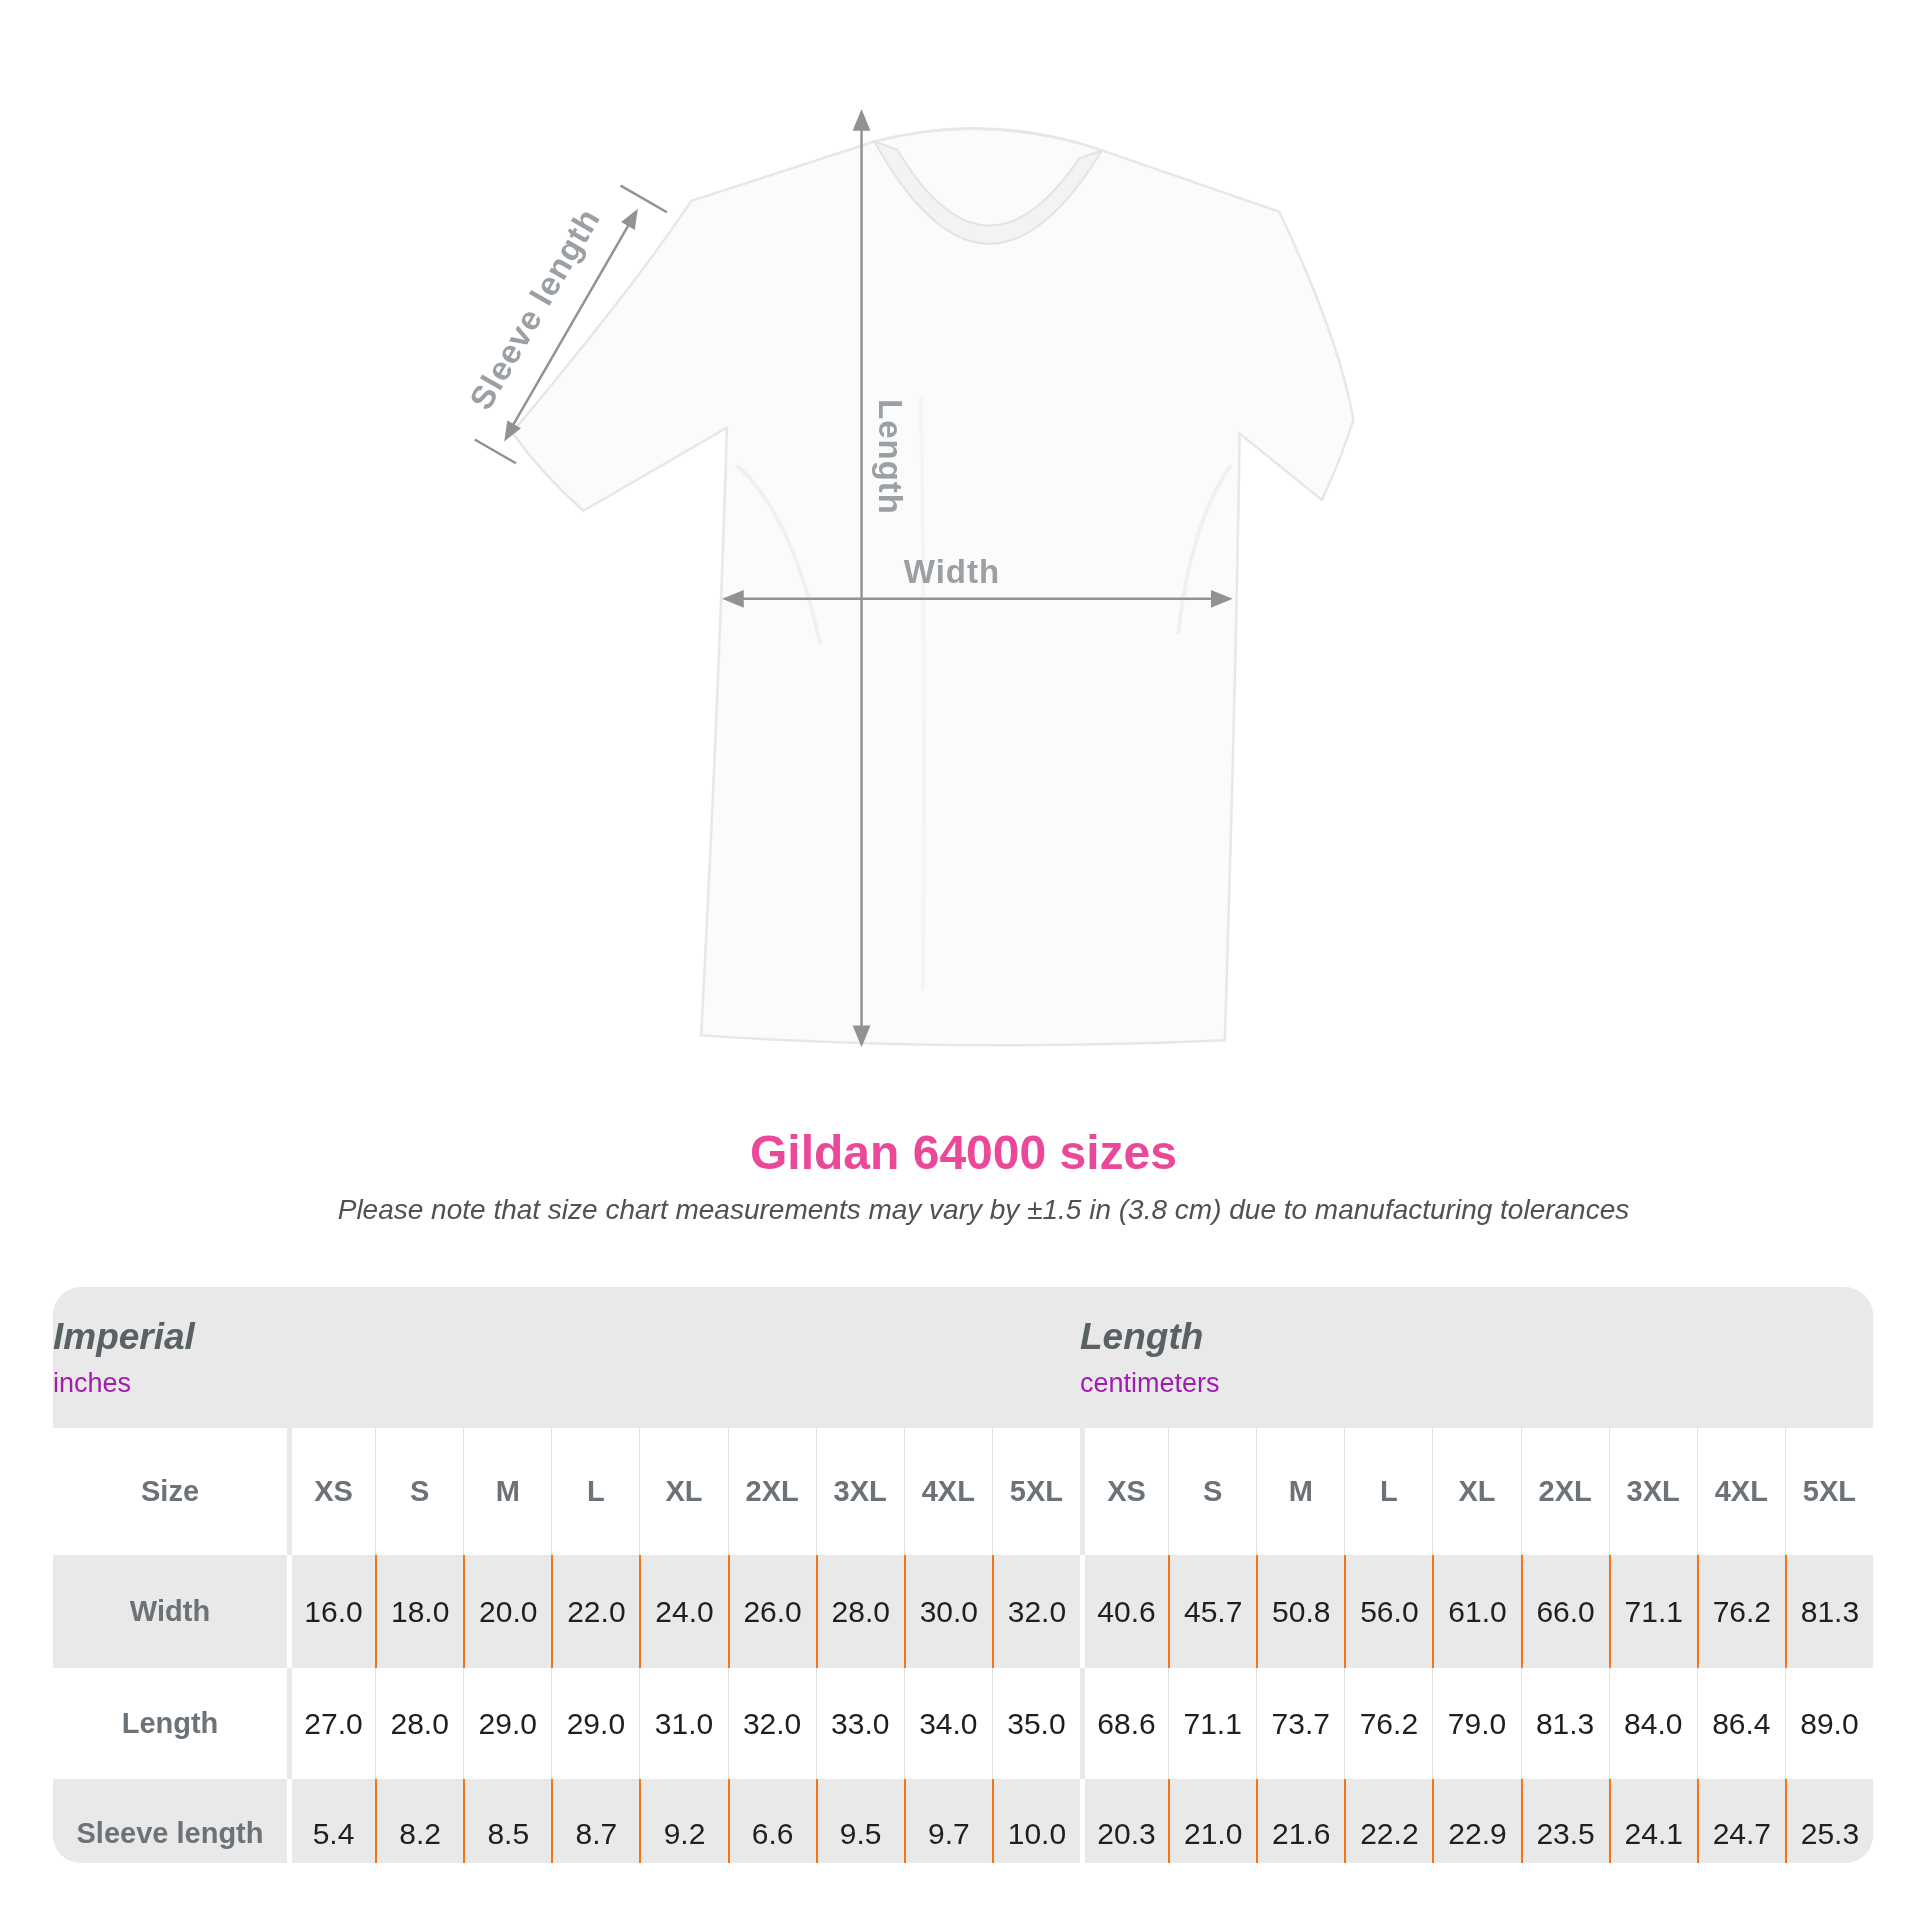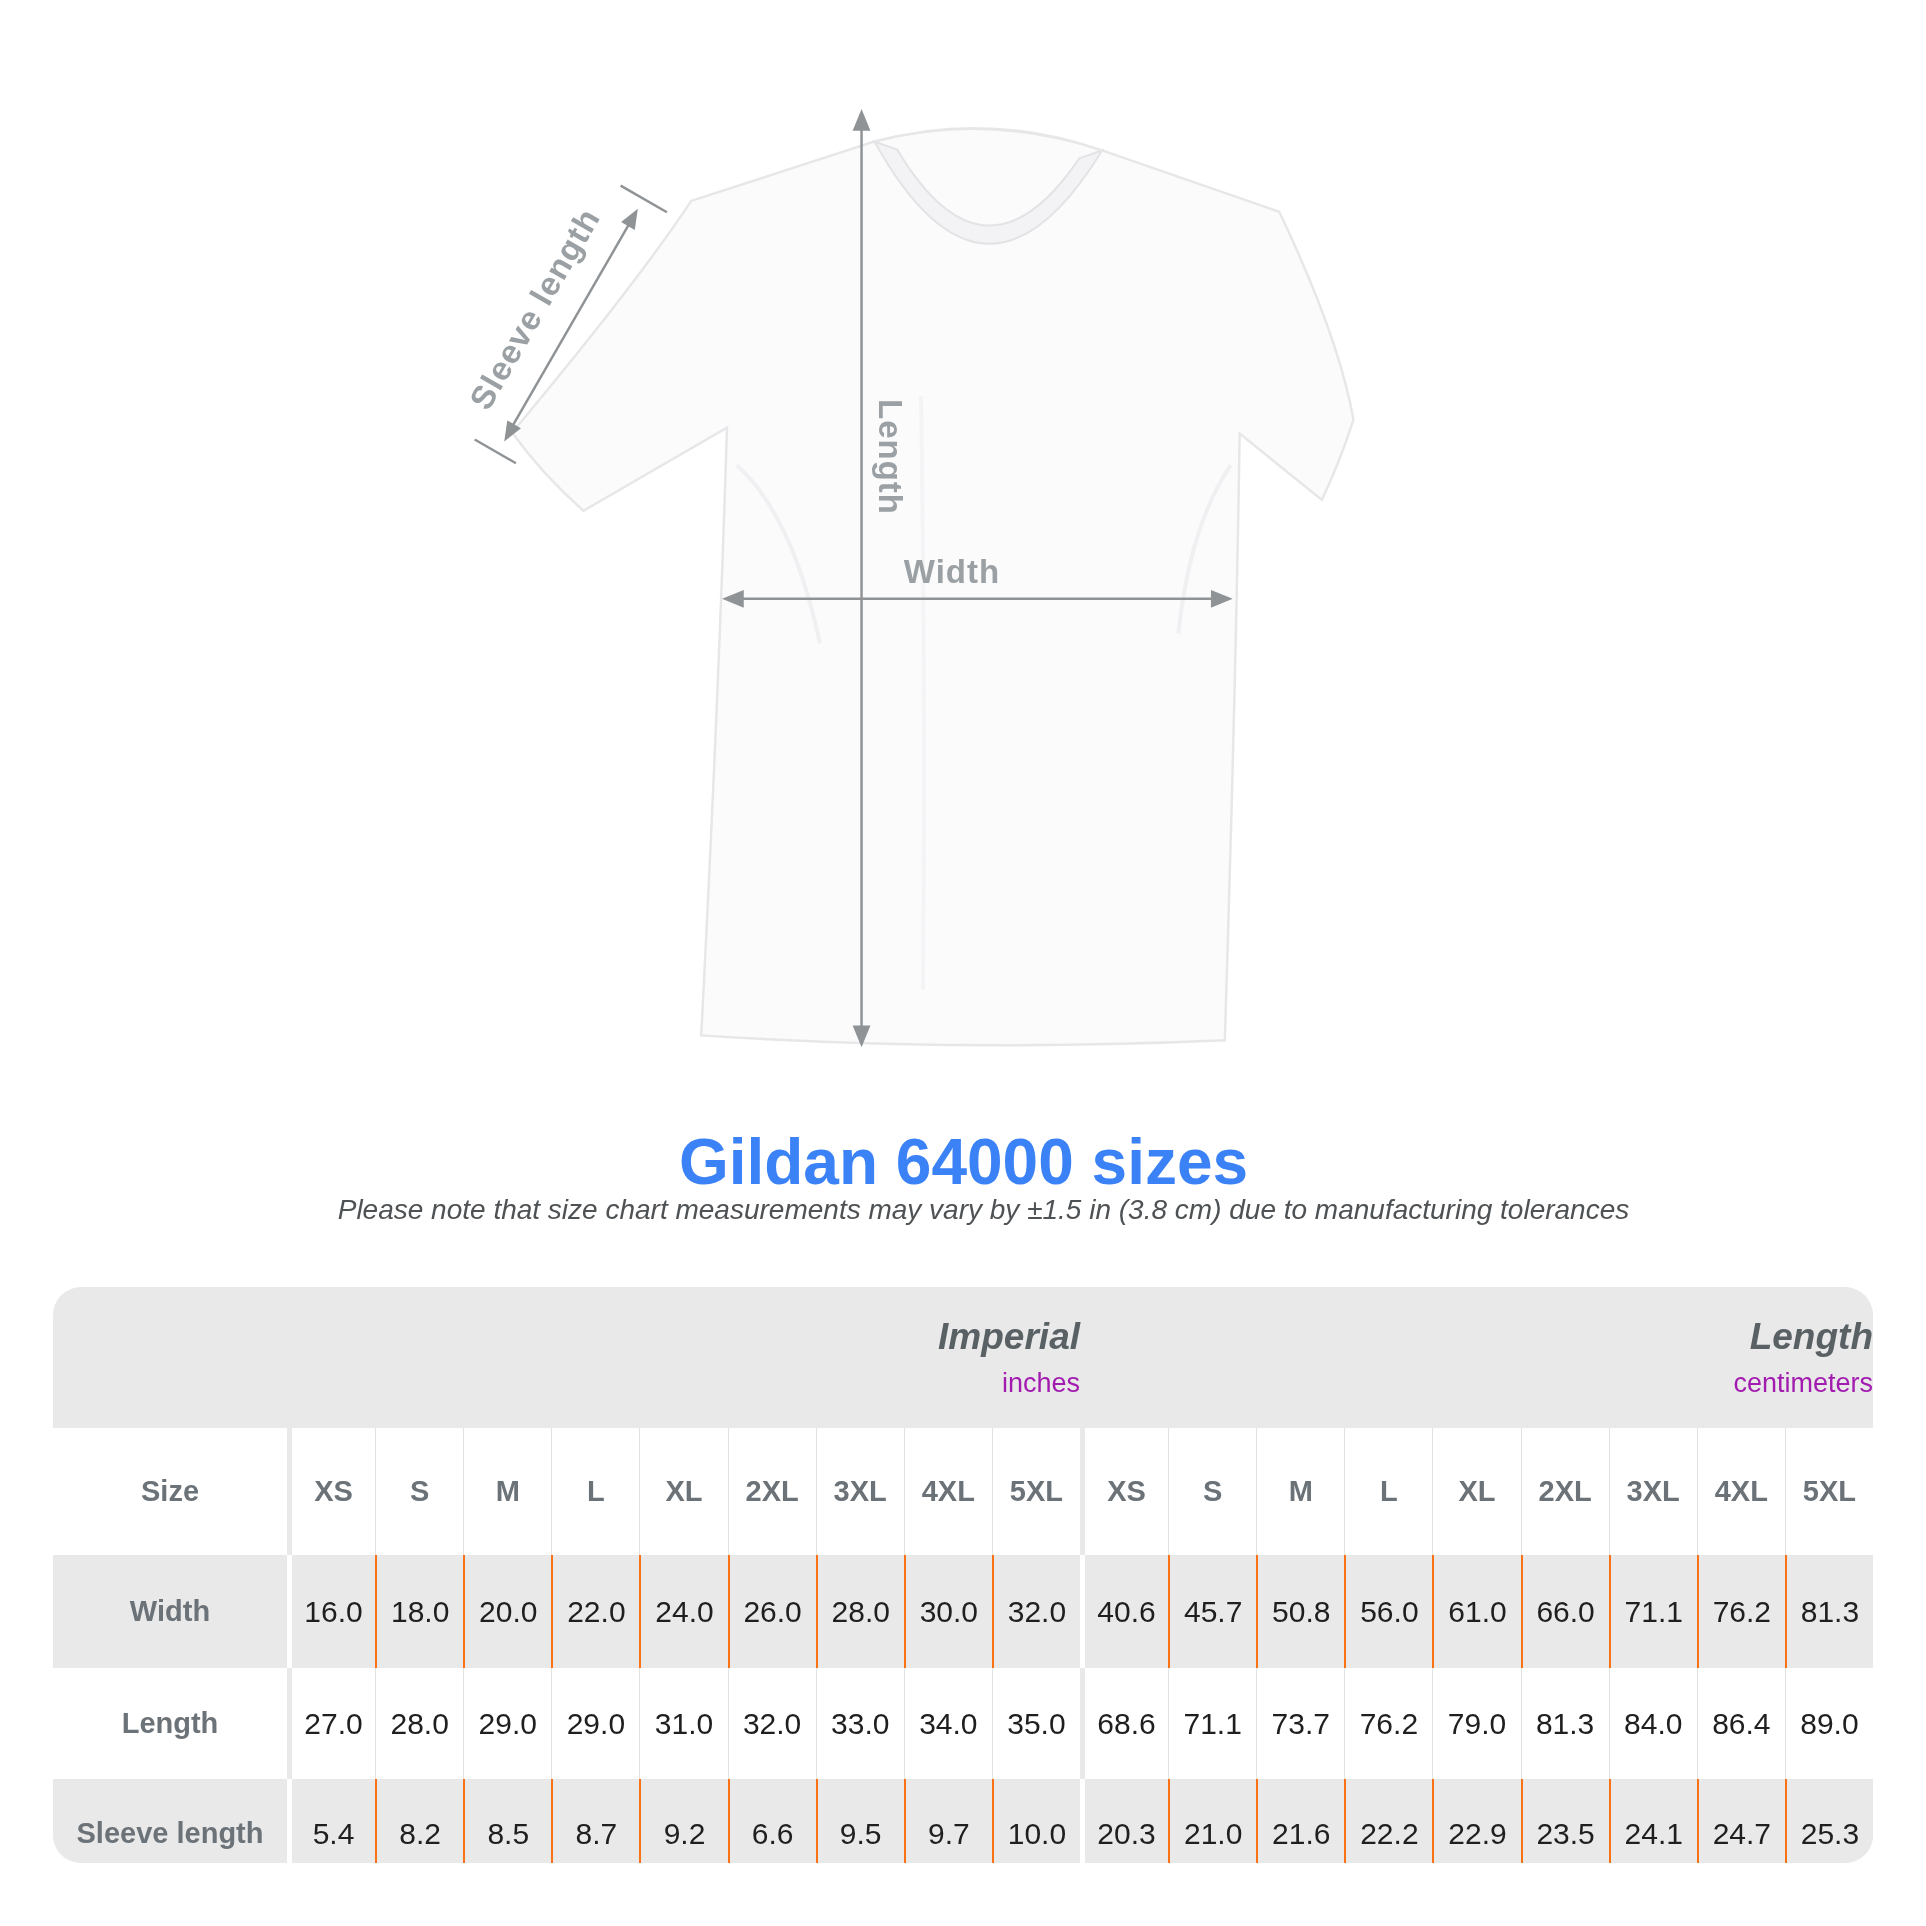--- a/index.html
+++ b/index.html
@@ -11,33 +11,33 @@
   .diagram-svg{position:absolute;left:0;top:0;}
   .dim-label{
     position:absolute;color:#9aa0a3;font-weight:bold;font-size:33px;
     white-space:nowrap;transform:translate(-50%,-50%);letter-spacing:1px;
   }
   .dim-label.sleeve{transform:translate(-50%,-50%) rotate(-60deg);}
   .dim-label.length{transform:translate(-50%,-50%) rotate(90deg);}
   
   .page-title{
     position:absolute;left:0;top:1125px;width:100%;text-align:center;
-    font-size:64px;font-weight:bold;color:#3b82f6;
+    font-size:48px;font-weight:bold;color:#ec4899;
   }
   .page-subtitle{
     position:absolute;left:0;top:1194px;width:100%;text-align:center;
     font-size:28px;font-style:italic;color:#4f5254;padding-left:20px;
   }
   
   .size-table{
     position:absolute;left:53px;top:1287px;width:1820px;height:576px;
     background:#e9e9e9;border-radius:28px;overflow:hidden;
   }
   .group-header{display:grid;grid-template-columns:1027px 793px;height:141px;}
-  .group{display:flex;flex-direction:column;align-items:flex-end;justify-content:center;}
+  .group{display:flex;flex-direction:column;align-items:flex-start;justify-content:center;}
   .group-label{font-size:37px;font-weight:bold;font-style:italic;color:#596164;}
   .group-unit{font-size:27px;color:#a21caf;margin-top:10px;}
   .t-row{display:grid;grid-template-columns:234px repeat(18,1fr);}
   .t-row.row-white{background:#ffffff;}
   .t-row.row-gray{background:#e9e9e9;}
   .t-row.r-size{height:127px;}
   .t-row.r-width{height:113px;}
   .t-row.r-length{height:111px;}
   .t-row.r-sleeve{height:109px;}
   .cell{

